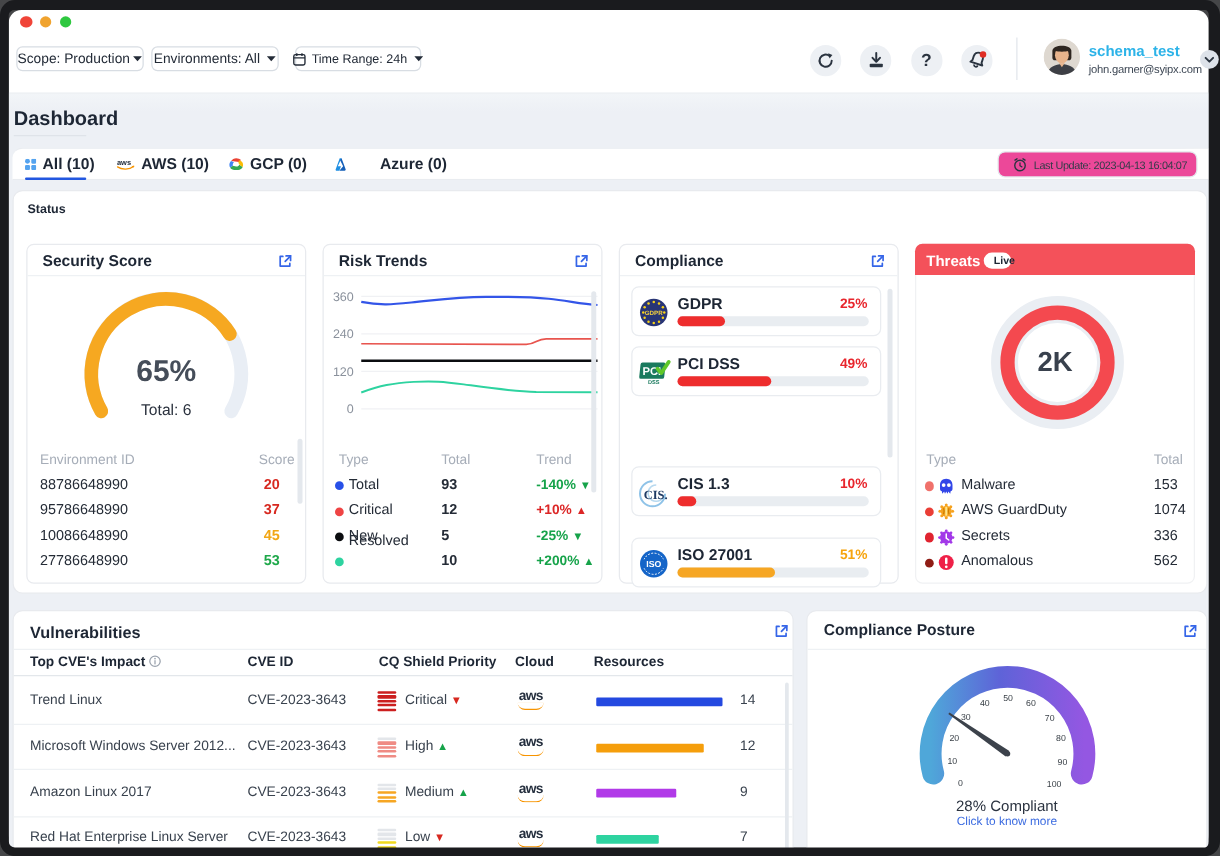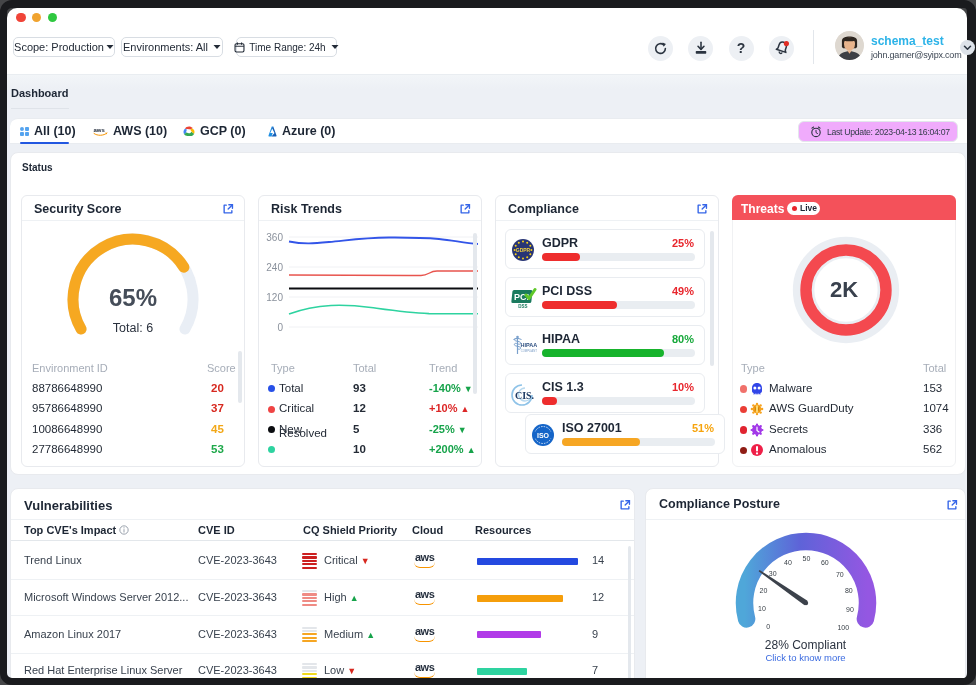--- a/index.html
+++ b/index.html
@@ -87,21 +87,21 @@
         <ellipse cx="21" cy="19" rx="8" ry="9.5" fill="#e8b48c"></ellipse>
         <path d="M12 12 C14 8 28 8 30 12 C30 14 28 15 21 15 C14 15 12 14 12 12 Z" fill="#2e2620"></path>
         <path d="M4 42 C5 32 14 29.5 21 29.5 C28 29.5 37 32 38 42 Z" fill="#3d3f45"></path>
         <path d="M17 27 L21 33 L25 27 C24 29 18 29 17 27 Z" fill="#e8b48c"></path>
       </svg>
   </div>
   <div class="abs" style="left:871px;top:34px;font-size:12px;font-weight:bold;color:#2cb3e8;">schema_test</div>
   <div class="abs" style="left:871px;top:49.5px;font-size:9px;letter-spacing:-0.2px;color:#3d4754;">john.garner@syipx.com</div>
 
   <div class="contentbg"></div>
-  <div class="abs" style="left:11px;top:87px;font-size:11px;font-weight:bold;color:#1d2634;">Dashboard</div>
+  <div class="abs" style="left:11px;top:87px;font-size:16px;font-weight:bold;color:#1d2634;">Dashboard</div>
   <div class="abs" style="left:11px;top:108px;width:58px;height:1px;background:#dfe3e9;"></div>
 
   <div class="abs" style="left:10px;top:118px;width:957px;height:26px;background:#fff;border-top:1px solid #e9ecf0;border-bottom:1px solid #e9ecf0;border-radius:8px 0 0 0;"></div>
   <div class="abs" style="left:20px;top:124px;height:14px;display:flex;align-items:center;">
     <svg width="9" height="9" viewBox="0 0 10 10">
         <rect x="0" y="0" width="4.4" height="4.4" rx="2.2" fill="#54a3ef"></rect>
         <rect x="5.6" y="0" width="4.4" height="4.4" rx="1" fill="#54a3ef"></rect>
         <rect x="0" y="5.6" width="4.4" height="4.4" rx="1" fill="#54a3ef"></rect>
         <rect x="5.6" y="5.6" width="4.4" height="4.4" rx="1" fill="#54a3ef"></rect>
       </svg>
@@ -118,28 +118,28 @@
   </div>
   <div class="abs" style="left:183px;top:124px;height:14px;display:flex;align-items:center;">
     <svg width="12" height="10" viewBox="0 0 24 20">
         <path d="M16.5 7 L19.5 4 C17.6 2.2 15 1 12 1 C8.5 1 5.4 2.8 3.8 5.5 Z" fill="#ea4335"></path>
         <path d="M3.8 5.5 C2.1 7 1 9.4 1 12 C1 13.6 1.5 15.2 2.3 16.5 L6.6 13 C6.2 11 6.8 9 8.3 7.7 Z" fill="#4285f4"></path>
         <path d="M2.3 16.5 C3.7 18.6 6.1 20 9 20 L15 20 C18.3 20 21 18 22.3 15.3 L17 11.5 C16 13.5 14 14.8 11.7 14.4 L6.6 13 Z" fill="#34a853"></path>
         <path d="M22.3 15.3 C23.3 13 23.3 10 21.7 7.7 C20.3 5.8 18.2 4.7 16 4.8 L15.4 9.3 C16.7 9.8 17.5 10.8 17 11.5 Z" fill="#fbbc05"></path>
       </svg>
     <span style="margin-left:5px;font-size:12.5px;font-weight:bold;color:#1d2634;">GCP (0)</span>
   </div>
-  <div class="abs" style="left:265px;top:124px;height:14px;display:flex;align-items:center;">
+  <div class="abs" style="left:265px;top:124px;height:14px;display:flex;align-items:center;gap:22px;">
     <svg width="12" height="11" viewBox="0 0 24 22">
         <path d="M13.5 1 L7 19 C6.7 20 7.4 21 8.4 21 L13 21 L15.5 14 L10.5 14 L16.5 1 Z" fill="#1e8fe3"></path>
         <path d="M16.5 1 L23 18.8 C23.4 19.9 22.6 21 21.5 21 L13 21 L19 14 L14 4 Z" fill="#155fb8"></path>
       </svg>
     <span style="margin-left:5px;font-size:12.5px;font-weight:bold;color:#1d2634;">Azure (0)</span>
   </div>
-  <div class="abs" style="left:798px;top:121px;width:160px;height:21px;border:1px solid #e3e7ec;border-radius:6px;background:#f0abfc;display:flex;align-items:center;">
+  <div class="abs" style="left:798px;top:121px;width:160px;height:21px;border:1px solid #e3e7ec;border-radius:6px;background:#ec4899;display:flex;align-items:center;">
     <svg width="12" height="12" viewBox="0 0 16 16" style="margin-left:11px;">
         <circle cx="8" cy="8.6" r="5.6" fill="none" stroke="#2b3440" stroke-width="1.5"></circle>
         <path d="M8 5.8 L8 8.8 L10 10" fill="none" stroke="#2b3440" stroke-width="1.3" stroke-linecap="round"></path>
         <path d="M2.6 2.8 L4.8 1.4" stroke="#2b3440" stroke-width="1.5" stroke-linecap="round"></path>
         <path d="M13.4 2.8 L11.2 1.4" stroke="#2b3440" stroke-width="1.5" stroke-linecap="round"></path>
       </svg>
     <span style="margin-left:5px;font-size:8.7px;letter-spacing:-0.3px;color:#333c49;white-space:nowrap;">Last Update: 2023-04-13 16:04:07</span>
   </div>
 
   <div class="card" style="left:10px;top:152px;width:956px;height:323px;border-radius:8px;"></div>
@@ -253,66 +253,51 @@
           <text x="10.5" y="14" font-size="9" font-weight="bold" fill="#fff" text-anchor="middle" font-family="Liberation Sans">PCI</text>
           <path d="M15 9 L18 12.5 L24 3.5" fill="none" stroke="#5fc829" stroke-width="3" stroke-linecap="round" stroke-linejoin="round"></path>
           <text x="12" y="21.5" font-size="4.5" font-weight="bold" fill="#1a7a5e" text-anchor="middle" font-family="Liberation Sans">DSS</text>
         </svg>
       <div class="cname">PCI DSS</div>
         <div class="cpct" style="color:#e8262d;">49%</div>
       <div class="cbar">
           <div style="width:75px;height:8px;border-radius:4px;background:#ee2d2d;"></div>
         </div>
     </div>
-    <div class="compitem" style="top:129px;">
-      <svg class="clogo" width="26" height="24" viewBox="0 0 26 24">
-          <path d="M6.5 4 L6.5 20" stroke="#7aa0cc" stroke-width="1.2"></path>
-          <circle cx="6.5" cy="3" r="1.3" fill="#7aa0cc"></circle>
-          <path d="M6.5 5 C4 3.8 2.8 5 3.6 6.2 C4.4 7.4 8.6 7.2 9.4 8.4 C10.2 9.6 9 11 6.5 9.8 C4 8.6 2.8 10 3.6 11.2 C4.4 12.4 8.6 12.2 9.4 13.4 C10.2 14.6 9 16 6.5 14.8" fill="none" stroke="#7aa0cc" stroke-width="1"></path>
-          <path d="M2.5 5.5 L6.5 4.2 L10.5 5.5" fill="none" stroke="#7aa0cc" stroke-width="1"></path>
-          <text x="17.8" y="12.5" font-size="5.5" font-weight="bold" fill="#2d4f80" text-anchor="middle" font-family="Liberation Sans">HIPAA</text>
-          <text x="17.8" y="17.5" font-size="2.8" fill="#7a9cc6" text-anchor="middle" font-family="Liberation Sans">COMPLIANT</text>
-        </svg>
-      <div class="cname">HIPAA</div>
-        <div class="cpct" style="color:#16a83a;">80%</div>
-      <div class="cbar">
-          <div style="width:122px;height:8px;border-radius:4px;background:#17b32c;"></div>
-        </div>
-    </div>
     <div class="compitem" style="top:177px;">
       <svg class="clogo" width="26" height="26" viewBox="0 0 26 26">
           <path d="M11 3 A10 10 0 1 0 21 13" fill="none" stroke="#8fc3e8" stroke-width="1.6"></path>
           <path d="M14 6 A6.5 6.5 0 1 0 19.5 16" fill="none" stroke="#b8d9ef" stroke-width="1.3"></path>
           <text x="13.5" y="17" font-size="10" font-weight="bold" fill="#1e3a63" text-anchor="middle" font-family="Liberation Serif">CIS.</text>
         </svg>
       <div class="cname">CIS 1.3</div>
         <div class="cpct" style="color:#e8262d;">10%</div>
       <div class="cbar">
           <div style="width:15px;height:8px;border-radius:4px;background:#ee2d2d;"></div>
         </div>
     </div>
-    <div class="compitem" style="top:218px;margin-left:20px;">
+    <div class="compitem" style="top:234px;">
       <svg class="clogo" width="24" height="24" viewBox="0 0 24 24">
           <circle cx="12" cy="12" r="11" fill="#1565c8"></circle>
           <circle cx="12" cy="12" r="8.5" fill="none" stroke="#fff" stroke-width="0.8" stroke-dasharray="1.5 1.2"></circle>
           <rect x="2" y="8.4" width="20" height="7.2" fill="#1565c8"></rect>
           <text x="12" y="14.6" font-size="7" font-weight="bold" fill="#fff" text-anchor="middle" font-family="Liberation Sans">ISO</text>
         </svg>
       <div class="cname">ISO 27001</div>
         <div class="cpct" style="color:#f6a40e;">51%</div>
       <div class="cbar">
           <div style="width:78px;height:8px;border-radius:4px;background:#f6a623;"></div>
         </div>
     </div>
     <div class="scrollbar" style="right:4px;top:35px;height:135px;"></div>
   </div>
   <div class="card" style="left:732px;top:195px;width:224px;height:272px;border-color:#f0f1f3;">
     <div class="abs" style="left:-1px;top:-1px;width:224px;height:25px;background:#f4515a;border-radius:6px 6px 0 0;"></div>
     <div class="abs" style="left:8px;top:5.5px;font-size:12px;font-weight:bold;color:#fff;">Threats</div>
-    <div class="abs" style="left:54px;top:5.5px;width:33px;height:13px;background:#fff;border-radius:7px;display:flex;align-items:center;">
+    <div class="abs" style="left:54px;top:5.5px;width:22px;height:13px;background:#fff;border-radius:7px;display:flex;align-items:center;">
       <span class="dot" style="position:static;width:5px;height:5px;background:#e8262d;margin-left:5px;"></span>
       <span style="font-size:8.5px;font-weight:bold;color:#1d2634;margin-left:3px;">Live</span>
     </div>
     <svg class="abs" style="left:59px;top:39.5px;" width="108" height="108" viewBox="0 0 108 108">
       <circle cx="54" cy="54" r="42.4" fill="none" stroke="#eaeef3" stroke-width="21.5"></circle>
       <circle cx="54" cy="54" r="40" fill="none" stroke="#f4494f" stroke-width="11.4"></circle>
     </svg>
     <div class="abs" style="left:0;top:81px;width:222px;text-align:center;font-size:22px;font-weight:bold;color:#39414d;">2K</div>
     <div class="thead" style="left:8px;top:166px;">Type</div>
     <div class="thead" style="left:190px;top:166px;">Total</div>

